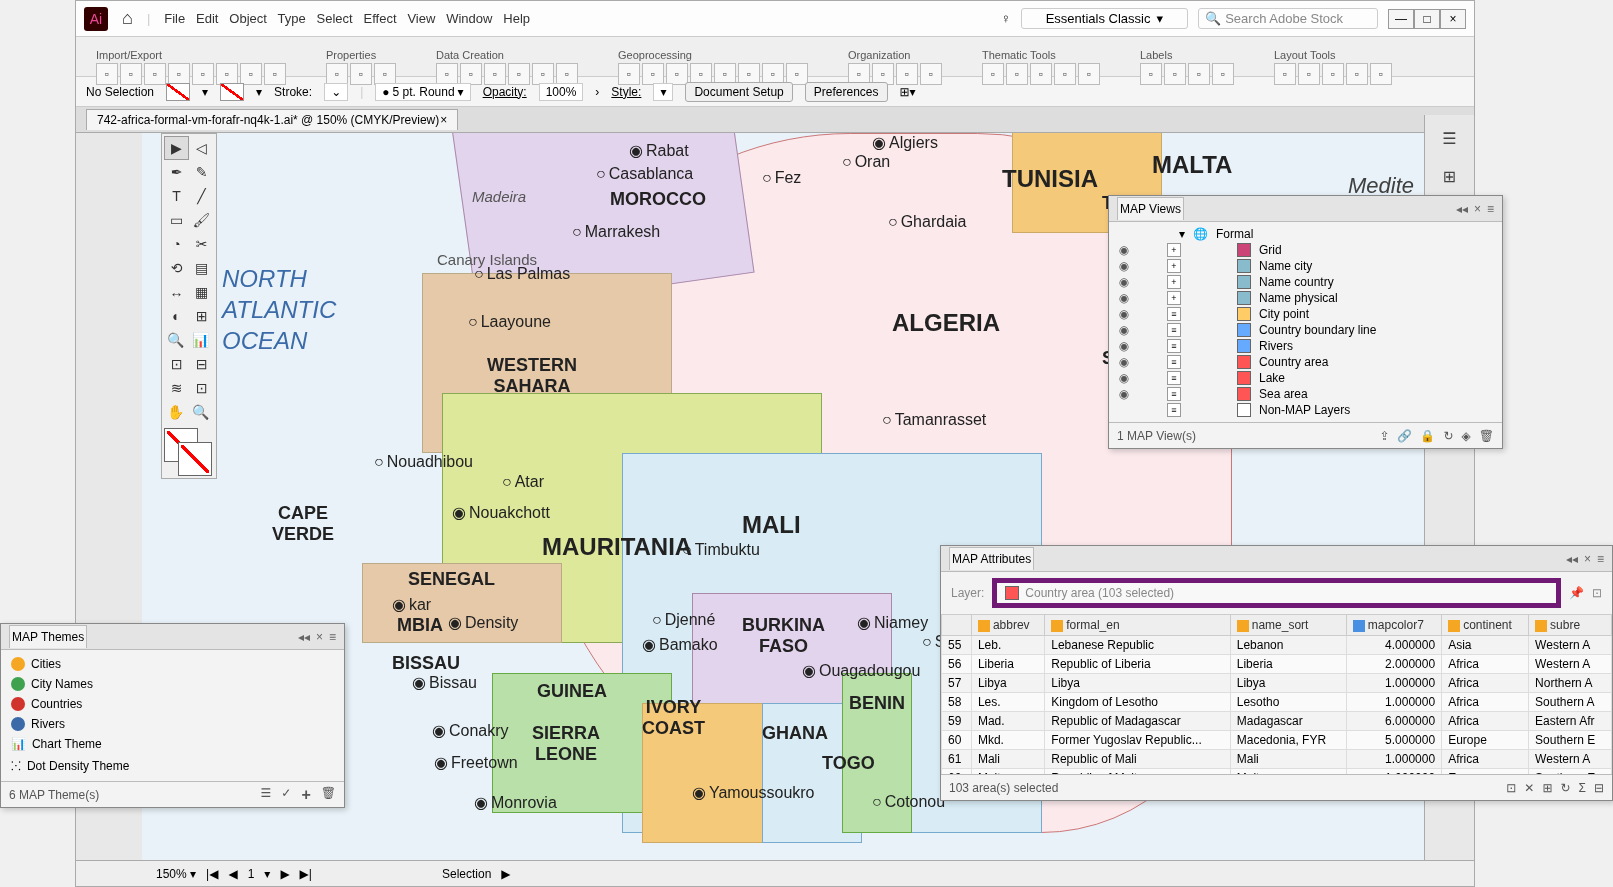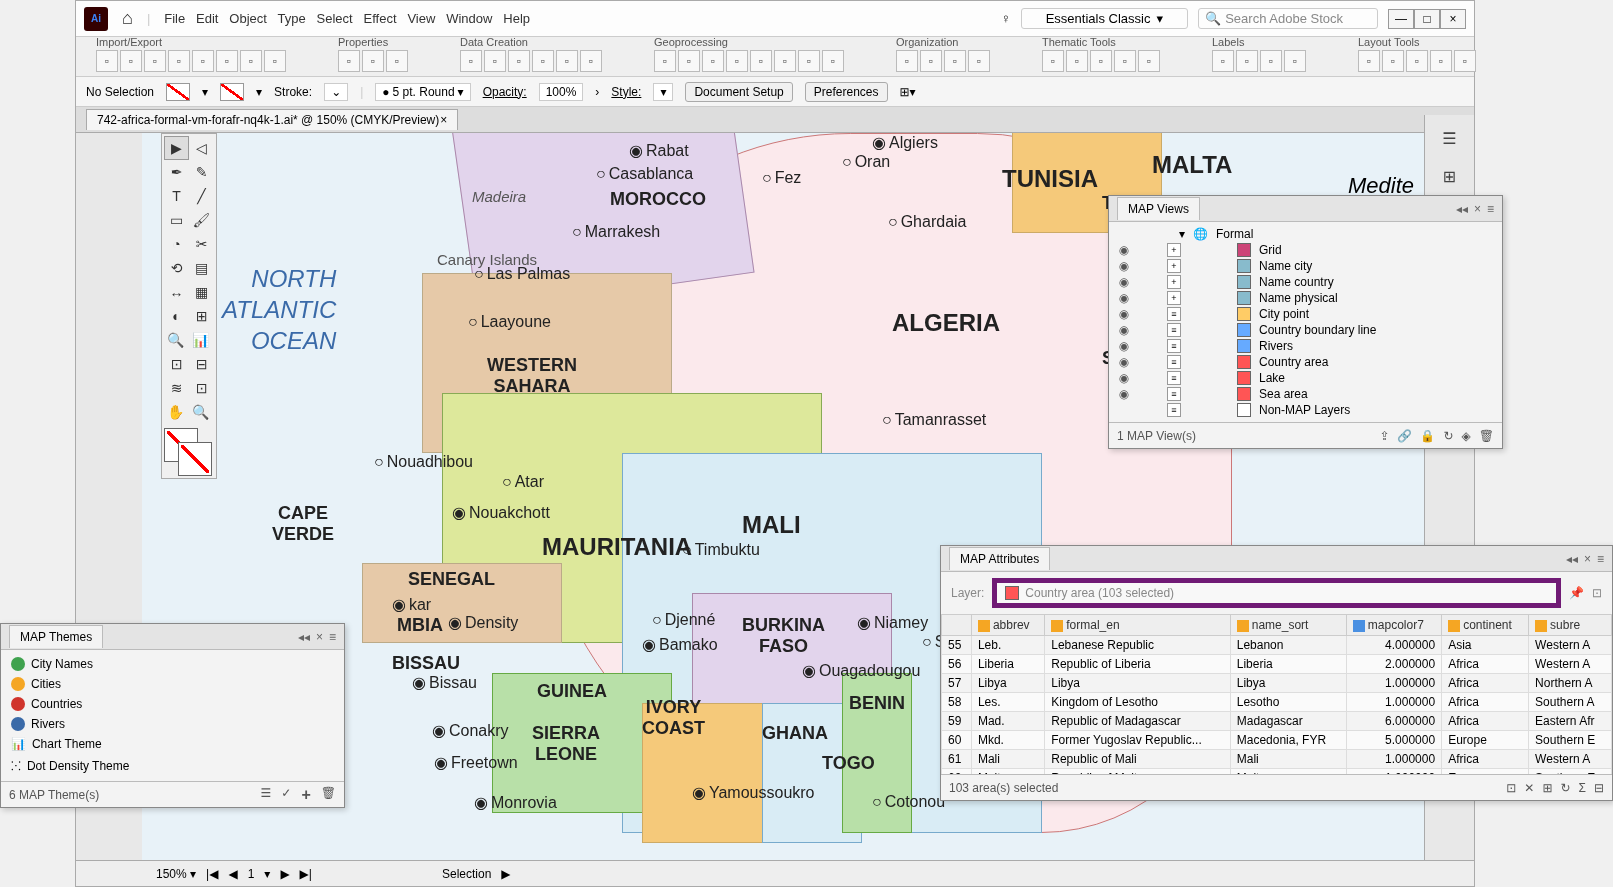--- a/index.html
+++ b/index.html
@@ -1,60 +1,60 @@
 <!DOCTYPE html>
 <html><head>
 <meta charset="utf-8">
 <style>
 * { margin:0; padding:0; box-sizing:border-box; font-family:"Segoe UI",Arial,sans-serif; }
 body { background:#f0f0f0; width:1613px; height:887px; overflow:hidden; position:relative; }
 .app { position:absolute; left:75px; top:0; width:1400px; height:887px; background:#e8e8e8; border:1px solid #aaa; }
 .menubar { height:36px; background:#fdfdfd; border-bottom:1px solid #ccc; display:flex; align-items:center; padding:0 8px; gap:14px; font-size:13px; }
-.menubar .logo { width:24px; height:24px; background:#330000; color:#3b82f6; font-weight:bold; font-size:10px; display:flex; align-items:center; justify-content:center; border-radius:3px; }
+.menubar .logo { width:24px; height:24px; background:#330000; color:#ec4899; font-weight:normal; font-size:14px; display:flex; align-items:center; justify-content:center; border-radius:3px; }
 .menubar .home-icon { font-size:18px; color:#333; }
 .menubar .sep { color:#ccc; }
 .menubar .menu-item { cursor:pointer; color:#333; }
 .menubar .right { margin-left:auto; display:flex; align-items:center; gap:10px; }
 .menubar .workspace { border:1px solid #ccc; padding:2px 24px; border-radius:3px; display:flex; gap:6px; align-items:center; }
 .menubar .search { border:1px solid #ccc; padding:2px 6px; border-radius:3px; width:180px; display:flex; gap:4px; align-items:center; color:#888; }
 .menubar .winbtns { display:flex; gap:0; }
 .menubar .winbtns div { width:26px; height:20px; border:1px solid #999; background:#f5f5f5; display:flex; align-items:center; justify-content:center; font-size:12px; }
-.toolbar-groups { height:40px; background:#efefef; border-bottom:1px solid #ccc; display:flex; align-items:flex-end; padding:4px 20px; gap:52px; font-size:11px; }
+.toolbar-groups { height:40px; background:#efefef; border-bottom:1px solid #ccc; display:flex; align-items:flex-start; padding:12px 20px; gap:40px; font-size:11px; }
 .tg { display:flex; flex-direction:column; gap:2px; }
 .tg-label { color:#555; font-size:11px;}
 .tg-icons { display:flex; gap:2px; }
 .tg-icons .ti { width:22px; height:22px; background:#f8f8f8; border:1px solid #bbb; display:flex; align-items:center; justify-content:center; font-size:12px; color:#444;}
 .ctrlbar { height:30px; background:#f5f5f5; border-bottom:1px solid #ccc; display:flex; align-items:center; padding:0 10px; gap:12px; font-size:12px; }
 .ctrlbar .box { border:1px solid #ccc; padding:1px 6px; background:#fff; display:flex; align-items:center; gap:3px;}
 .ctrlbar .swatch { width:24px; height:18px; background:#fff; border:1px solid #999; position:relative;}
 .ctrlbar .swatch::after{content:"";position:absolute;left:0;top:0;right:0;bottom:0;background:linear-gradient(to top right,transparent 45%,red 45%,red 55%,transparent 55%);}
 .ctrlbar .btn { border:1px solid #aaa; padding:2px 8px; background:#f0f0f0; border-radius:3px;}
 .tabbar { height:26px; background:#ddd; border-bottom:1px solid #aaa; display:flex; align-items:center; font-size:12px; padding-left:10px;}
 .tabbar .tab { background:#f5f5f5; padding:3px 10px; border:1px solid #aaa; border-bottom:none; display:flex; gap:1px; align-items:center;}
 .canvas { position:absolute; left:66px; top:132px; right:50px; bottom:26px; background:#fff; overflow:hidden;}
 .ocean { position:absolute; inset:0; background:#e8f2f8;}
-.ocean-label{position:absolute;left:80px;top:130px;color:#3a6aa8;font-style:italic;font-size:24px;font-weight:500;text-align:right;line-height:1.3;}
+.ocean-label{position:absolute;left:80px;top:130px;color:#3a6aa8;font-style:italic;font-size:24px;font-weight:500;text-align:left;line-height:1.3;}
 .cname { position:absolute; font-weight:700; color:#222; white-space:nowrap;}
 .city { position:absolute; font-size:16px; color:#222; white-space:nowrap;}
 .city::before{content:"○";margin-right:3px;}
 .city.cap::before{content:"◉";}
 .toolbox{position:absolute;left:85px;top:132px;width:56px;background:#f0f0f0;border:1px solid #aaa;display:flex;flex-wrap:wrap;padding:2px;}
 .toolbox .tb{width:25px;height:24px;display:flex;align-items:center;justify-content:center;font-size:14px;color:#333;border:1px solid transparent;}
 .toolbox .tb.sel{background:#ddd;border:1px solid #999;}
 .toolbox .fs{width:48px;height:48px;margin-top:4px;position:relative;}
 .toolbox .fs .f1{position:absolute;left:0;top:0;width:34px;height:34px;background:#fff;border:1px solid #666;}
 .toolbox .fs .f1::after{content:"";position:absolute;inset:2px;background:linear-gradient(to top right,transparent 45%,red 45%,red 55%,transparent 55%);}
 .toolbox .fs .f2{position:absolute;right:0;bottom:0;width:34px;height:34px;background:#fff;border:1px solid #666;}
 .toolbox .fs .f2::after{content:"";position:absolute;inset:2px;background:linear-gradient(to top right,transparent 45%,red 45%,red 55%,transparent 55%);}
 .rightdock{position:absolute;right:0;top:114px;width:50px;bottom:26px;background:#e8e8e8;border-left:1px solid #aaa;display:flex;flex-direction:column;align-items:center;padding-top:10px;gap:12px;}
 .rightdock .di{width:26px;height:26px;display:flex;align-items:center;justify-content:center;color:#444;font-size:16px;}
 .panel{position:absolute;background:#f3f3f3;border:1px solid #888;box-shadow:2px 2px 6px rgba(0,0,0,0.2);font-size:12px;}
 .panel-hdr{height:26px;background:#e4e4e4;border-bottom:1px solid #bbb;display:flex;align-items:center;padding:0 8px;justify-content:space-between;}
 .panel-hdr .tabs{display:flex;}
-.panel-hdr .ptab{padding:4px 10px;background:#f3f3f3;border:1px solid #bbb;border-bottom:none;font-size:12px;}
+.panel-hdr .ptab{padding:4px 2px;background:#f3f3f3;border:1px solid #bbb;border-bottom:none;font-size:12px;}
 .panel-hdr .ctrls{display:flex;gap:6px;color:#666;}
 .panel-body{padding:4px 0;}
 .panel-ftr{height:26px;border-top:1px solid #bbb;display:flex;align-items:center;padding:0 8px;justify-content:space-between;color:#555;}
 .layer-ico{width:14px;height:14px;display:inline-block;border:1px solid #666;}
 .vis{color:#555;width:14px;text-align:center;}
 .exp{width:14px;height:14px;border:1px solid #999;display:flex;align-items:center;justify-content:center;font-size:9px;background:#fff;}
 #views{left:1108px;top:195px;width:395px;}
 #themes{left:0;top:623px;width:345px;}
 #attrs{left:940px;top:545px;width:673px;}
 .tbl{width:100%;border-collapse:collapse;font-size:12px;}
@@ -222,21 +222,21 @@
     <div style="position:absolute;left:300px;top:260px;width:380px;height:250px;background:#dde89b;border:1px solid #8a5"></div>
     <div style="position:absolute;left:480px;top:320px;width:420px;height:380px;background:#d9ecf5;border:1px solid #7ac"></div>
     <div style="position:absolute;left:220px;top:430px;width:200px;height:80px;background:#e6c9a8;border:1px solid #ba8"></div>
     <div style="position:absolute;left:870px;top:-20px;width:150px;height:120px;background:#f5c97a;border:1px solid #ca6"></div>
     <div style="position:absolute;left:550px;top:460px;width:200px;height:150px;background:#e2d4ec;border:1px solid #a8a"></div>
     <div style="position:absolute;left:350px;top:540px;width:180px;height:140px;background:#b8e0a8;border:1px solid #6a4"></div>
     <div style="position:absolute;left:500px;top:570px;width:140px;height:140px;background:#f5c97a;border:1px solid #ca6"></div>
     <div style="position:absolute;left:620px;top:570px;width:100px;height:140px;background:#d9ecf5;border:1px solid #7ac"></div>
     <div style="position:absolute;left:700px;top:540px;width:70px;height:160px;background:#b8e0a8;border:1px solid #6a4"></div>
     <div class="ocean-label"><span style="white-space:pre-line">NORTH<br>ATLANTIC<br>OCEAN</span></div>
-    <div style="position:absolute;right:10px;top:40px;color:#000000;font-style:italic;font-size:22px">Medite</div>
+    <div style="position:absolute;right:10px;top:40px;color:#404040;font-style:italic;font-size:22px">Medite</div>
     <div style="position:absolute;left:330px;top:55px;font-style:italic;color:#555;font-size:15px">Madeira</div>
     <div style="position:absolute;left:295px;top:118px;color:#555;font-size:15px">Canary Islands</div>
     <div id="countries">
         <div class="cname" style="left:468px;top:56px;font-size:18px;">MOROCCO</div>
         <div class="cname" style="left:860px;top:32px;font-size:24px;">TUNISIA</div>
         <div class="cname" style="left:1010px;top:18px;font-size:24px;">MALTA</div>
         <div class="cname" style="left:750px;top:176px;font-size:24px;">ALGERIA</div>
         <div class="cname" style="left:345px;top:222px;font-size:18px;text-align:center">WESTERN<br>SAHARA</div>
         <div class="cname" style="left:130px;top:370px;font-size:18px;text-align:center">CAPE<br>VERDE</div>
         <div class="cname" style="left:400px;top:400px;font-size:24px;">MAURITANIA</div>
@@ -464,26 +464,26 @@
         <div class="ptab">MAP Themes</div>
       </div>
       <div class="ctrls">
         <span>◂◂</span>
         <span>×</span>
         <span>≡</span>
       </div>
     </div>
   <div class="panel-body" id="theme-items">
       <div class="theme-row">
+        <span class="theme-ico" style="background:#f5a623"></span>
+        <span>Cities</span>
+      </div>
+      <div class="theme-row">
         <span class="theme-ico" style="background:#3fa24e"></span>
         <span>City Names</span>
-      </div>
-      <div class="theme-row">
-        <span class="theme-ico" style="background:#f5a623"></span>
-        <span>Cities</span>
       </div>
       <div class="theme-row">
         <span class="theme-ico" style="background:#d0342c"></span>
         <span>Countries</span>
       </div>
       <div class="theme-row">
         <span class="theme-ico" style="background:#3a6aa8"></span>
         <span>Rivers</span>
       </div>
       <div class="theme-row">

